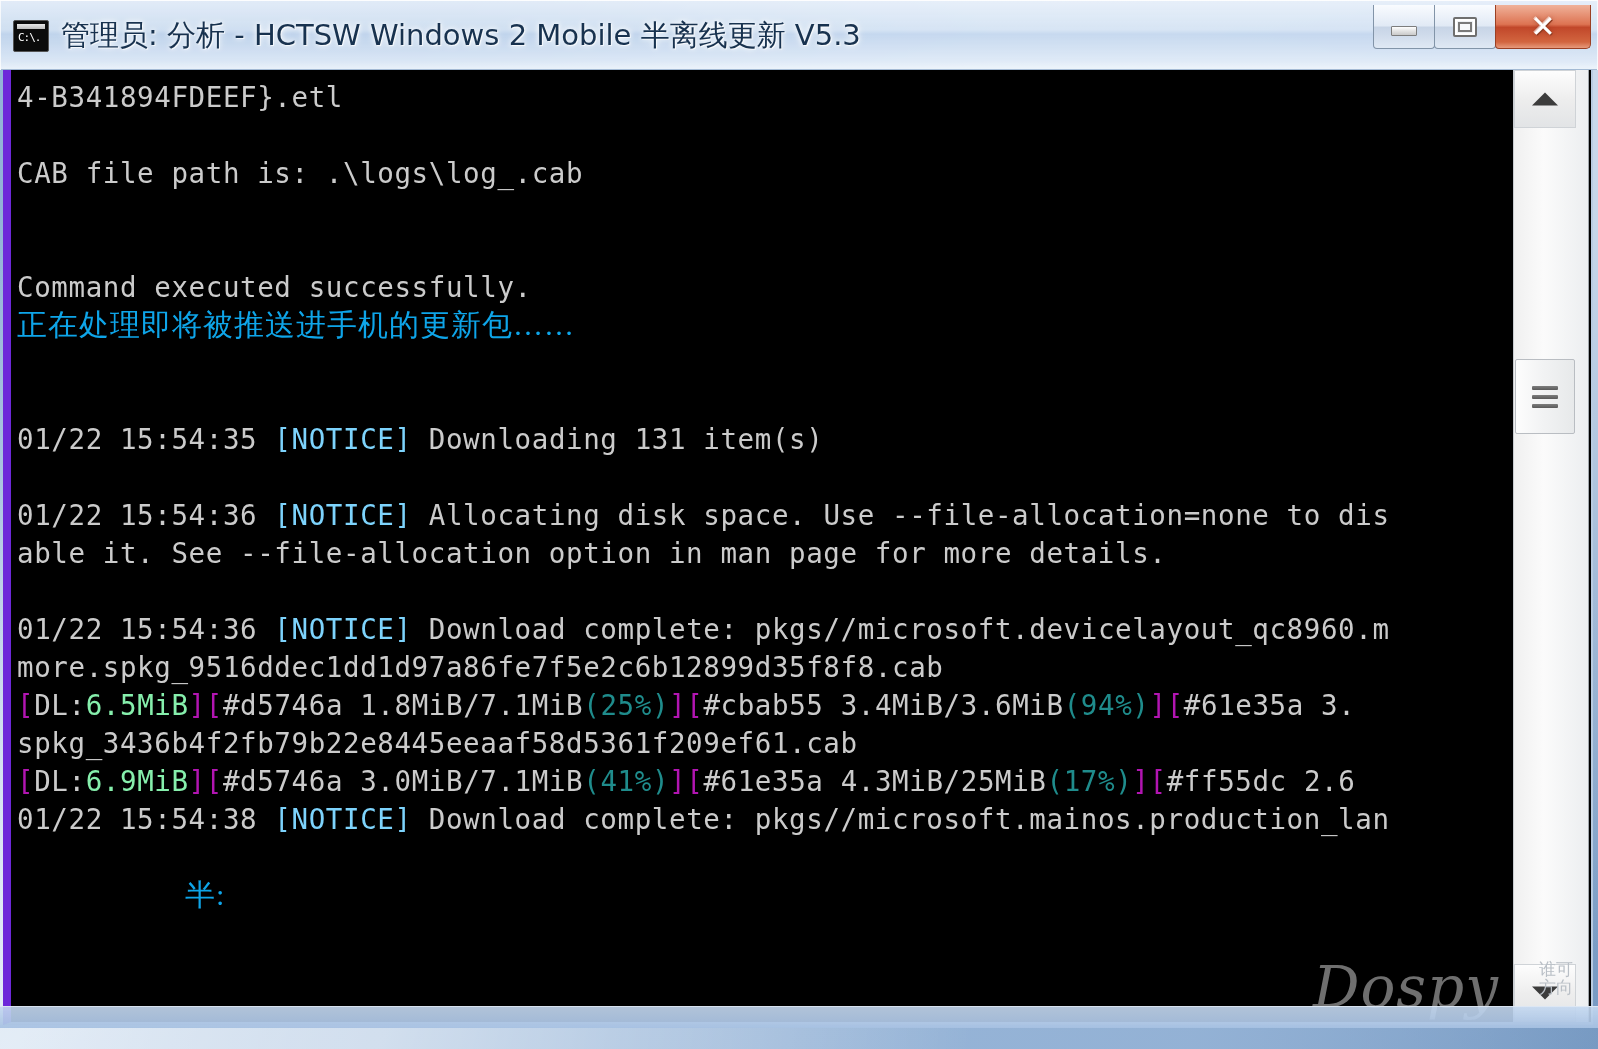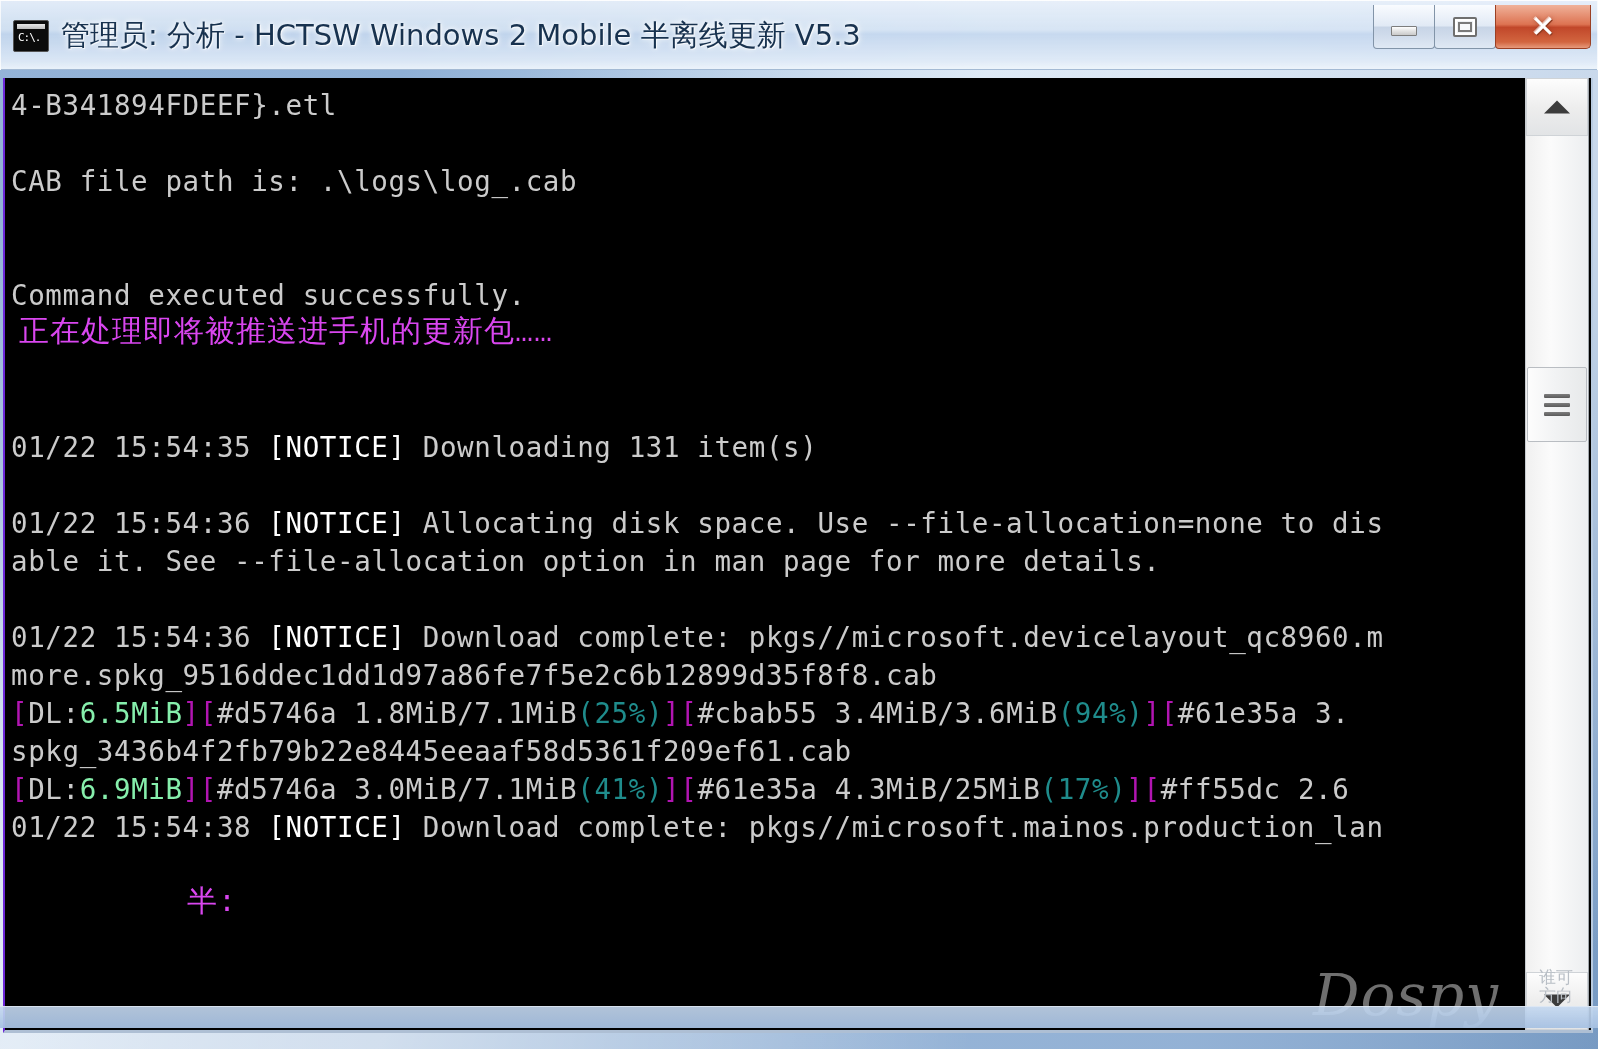--- a/index.html
+++ b/index.html
@@ -174,26 +174,26 @@
     color: #ffffff;
     text-shadow:
       1px 1px 0 #8d3a20, -1px -1px 0 rgba(255,255,255,.6),
       0 0 5px rgba(120,40,20,.6);
   }
 
   
   #client {
     position: absolute;
     left: 3px;
-    top: 78px;
+    top: 70px;
     width: 1590px;
     height: 955px;
     box-sizing: border-box;
     background: #000000;
-    border-left: 2px solid #6d28d9;
+    border-left: 8px solid #6d28d9;
     border-right: 2px solid #b9cbe0;
     border-bottom: 3px solid #aebfd4;
     overflow: hidden;
   }
 
   #console {
     position: absolute;
     left: 0; top: 0;
     width: 1520px;
     height: 952px;
@@ -205,30 +205,29 @@
 
   .line {
     font-family: "DejaVu Sans Mono", "Liberation Mono", monospace;
     font-size: 27.5px;
     line-height: 38px;
     color: #cbcbcb;
     white-space: pre;
     letter-spacing: 0.6px;
   }
   .line.cjk {
-    font-family: Liberation Mono, monospace;
+    font-family: Liberation Serif, serif;
     font-size: 30px;
     letter-spacing: 1px;
-    color: #d946ef;
-    margin-left: 8px;
+    color: #0ea5e9;
   }
   .line.blank { color: transparent; }
   .line.indent { padding-left: 168px; }
 
-  .c-notice  { color: #ffffff; }
+  .c-notice  { color: #7dd3fc; }
   .c-bracket { color: #b215b2; }
   .c-speed   { color: #86efac; }
   .c-pct     { color: #1f8c8c; margin-top: 41px; }
 
   
   #watermark {
     position: absolute;
     right: 92px;
     bottom: 6px;
     font-family: "DejaVu Serif", "Liberation Serif", serif;
@@ -238,21 +237,21 @@
     color: #6f6f6f;
     letter-spacing: 1px;
     user-select: none;
   }
 
   
   #scrollbar {
     position: absolute;
     right: 2px;
     top: 0;
-    width: 64px;
+    width: 76px;
     height: 952px;
     background: linear-gradient(to right, #f0f0f0, #fbfbfb 40%, #eceef0);
     border-left: 1px solid #c8ccd0;
     border-right: 1px solid #9fa5ab;
     box-sizing: border-box;
     padding-left: 39px;
   }
   .sb-btn {
     position: absolute;
     left: 0;

